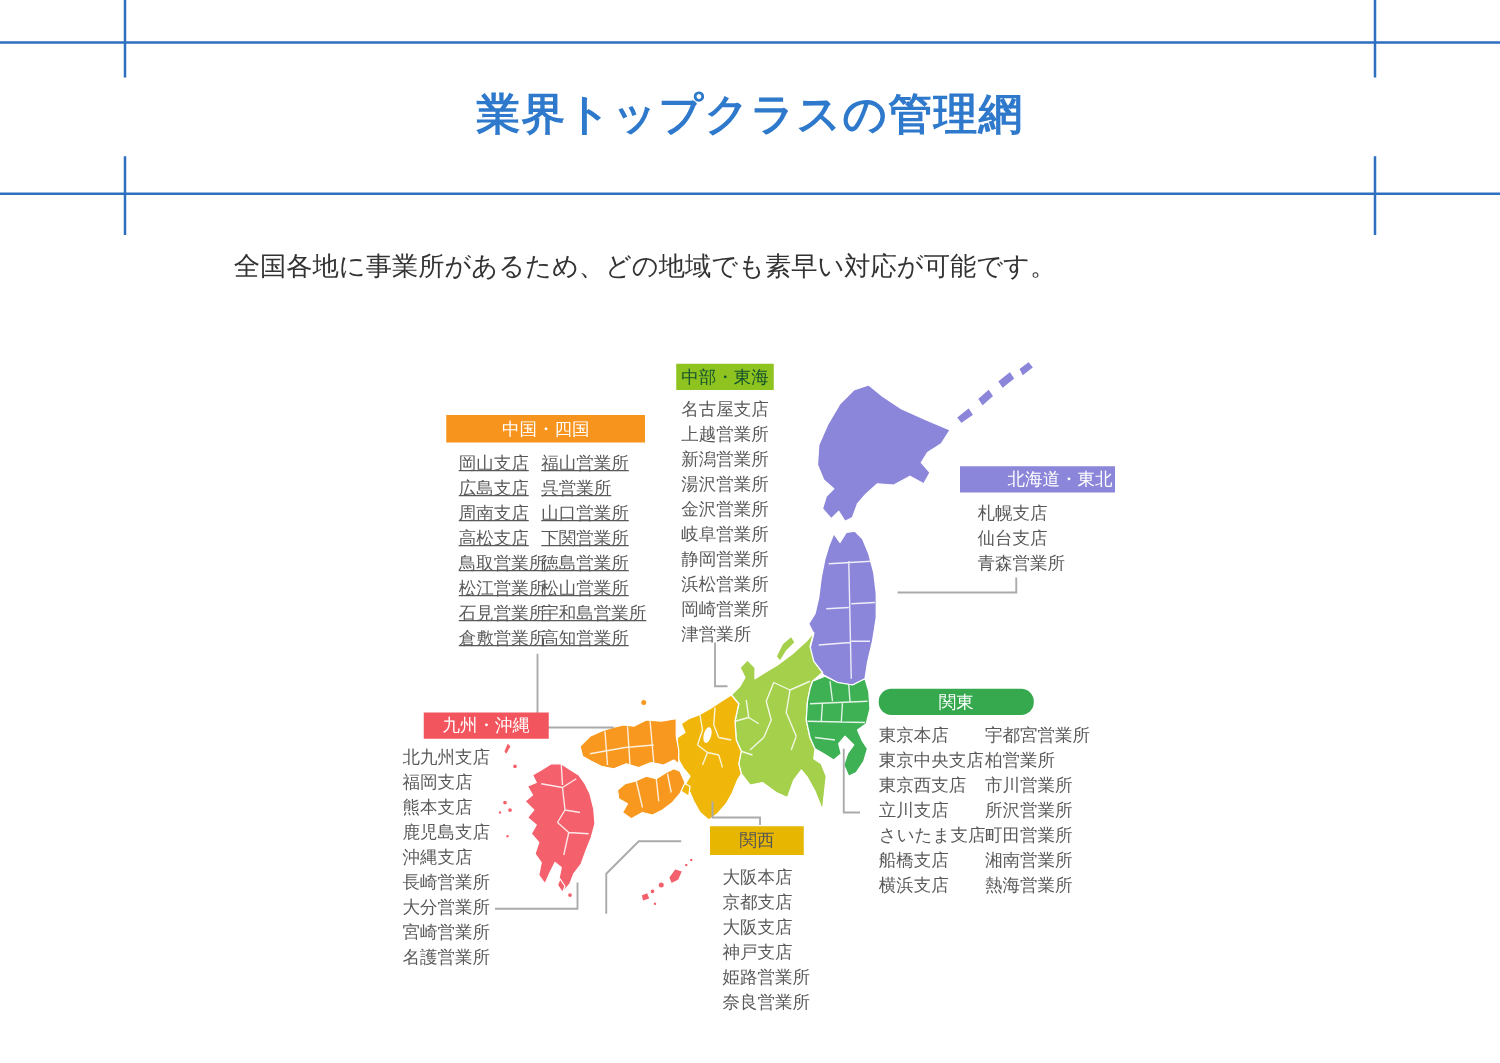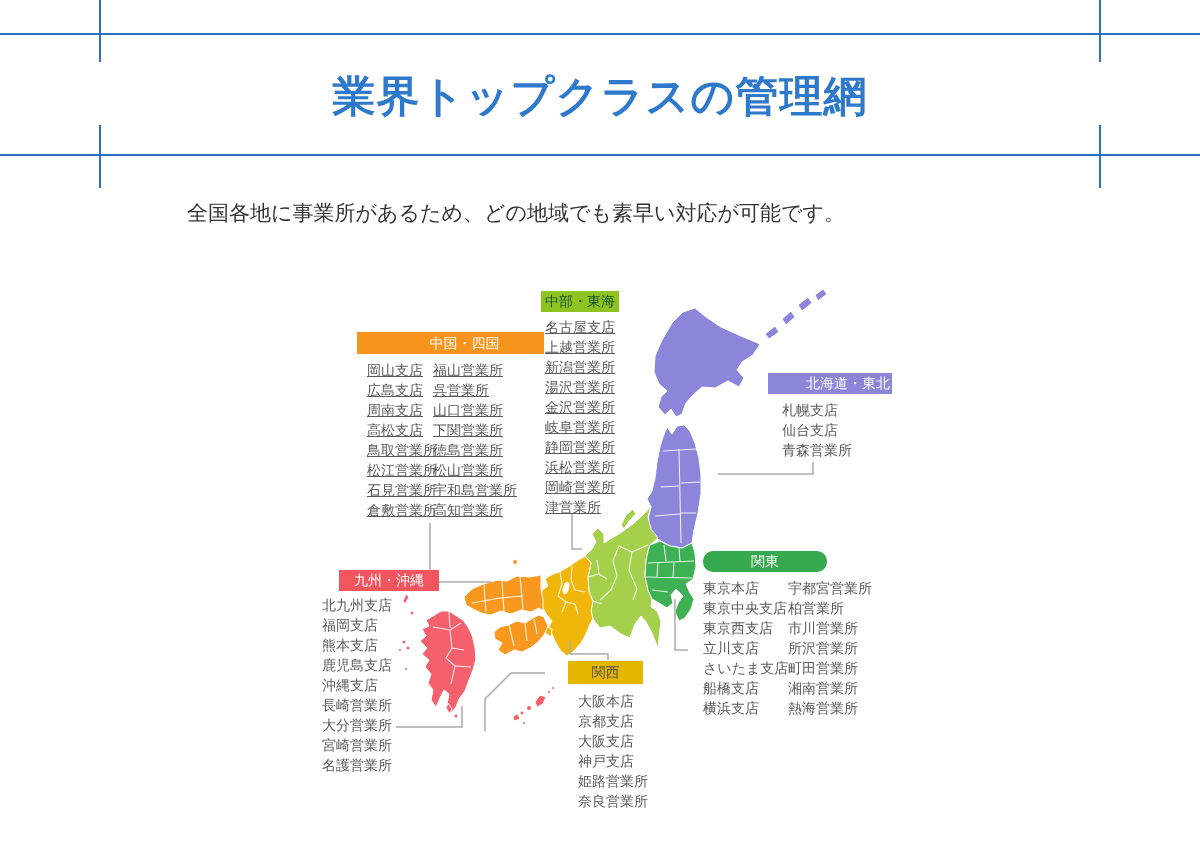--- a/index.html
+++ b/index.html
@@ -3,38 +3,38 @@
 <meta charset="utf-8">
 <style>
   html,body{margin:0;padding:0;background:#fff;}
   body{font-family:"Liberation Sans","DejaVu Sans",sans-serif;}
   #page{position:relative;width:1200px;height:850px;background:#ffffff;overflow:hidden;}
 
   .hrule{position:absolute;left:0;width:1200px;height:2px;}
   .vtick{position:absolute;width:2px;}
 
   #title{position:absolute;top:68px;left:0;width:1200px;text-align:center;
-         font-size:43px;font-weight:bold;letter-spacing:1px;}
+         font-size:35px;font-weight:bold;letter-spacing:1px;}
   #subtitle{position:absolute;top:199px;left:0;width:1032px;text-align:center;
          font-size:21px;color:#333333;}
 
   #map-svg{position:absolute;left:390px;top:285px;}
 
   .region{position:absolute;}
   .badge{display:block;height:21px;line-height:21px;text-align:center;font-size:14px;}
   .offices{font-size:14px;color:#595959;}
   .offices .office{line-height:20px;white-space:nowrap;}
   .cols{display:flex;}
 
   #region-chubu{left:541px;top:291px;width:90px;}
   #region-chubu .badge{width:78px;height:21px;}
-  #region-chubu .offices{margin-top:5px;padding-left:4px;text-decoration:underline;}
+  #region-chubu .offices{margin-top:5px;padding-left:4px;}
 
   #region-chugoku{left:357px;top:332px;width:162px;}
-  #region-chugoku .badge{width:159px;height:22px;line-height:22px;padding-left:28px;}
+  #region-chugoku .badge{width:159px;height:22px;line-height:22px;}
   #region-chugoku .offices{margin-top:6px;padding-left:10px;text-decoration:underline;}
   #region-chugoku .col1{width:66px;}
 
   #region-hokkaido{left:768px;top:373px;width:100px;}
   #region-hokkaido .badge{width:88px;}
   #region-hokkaido .offices{margin-top:6px;padding-left:14px;}
 
   #region-kanto{left:703px;top:551px;width:170px;}
   #region-kanto .badge{width:124px;border-radius:10px;}
   #region-kanto .offices{margin-top:6px;}

